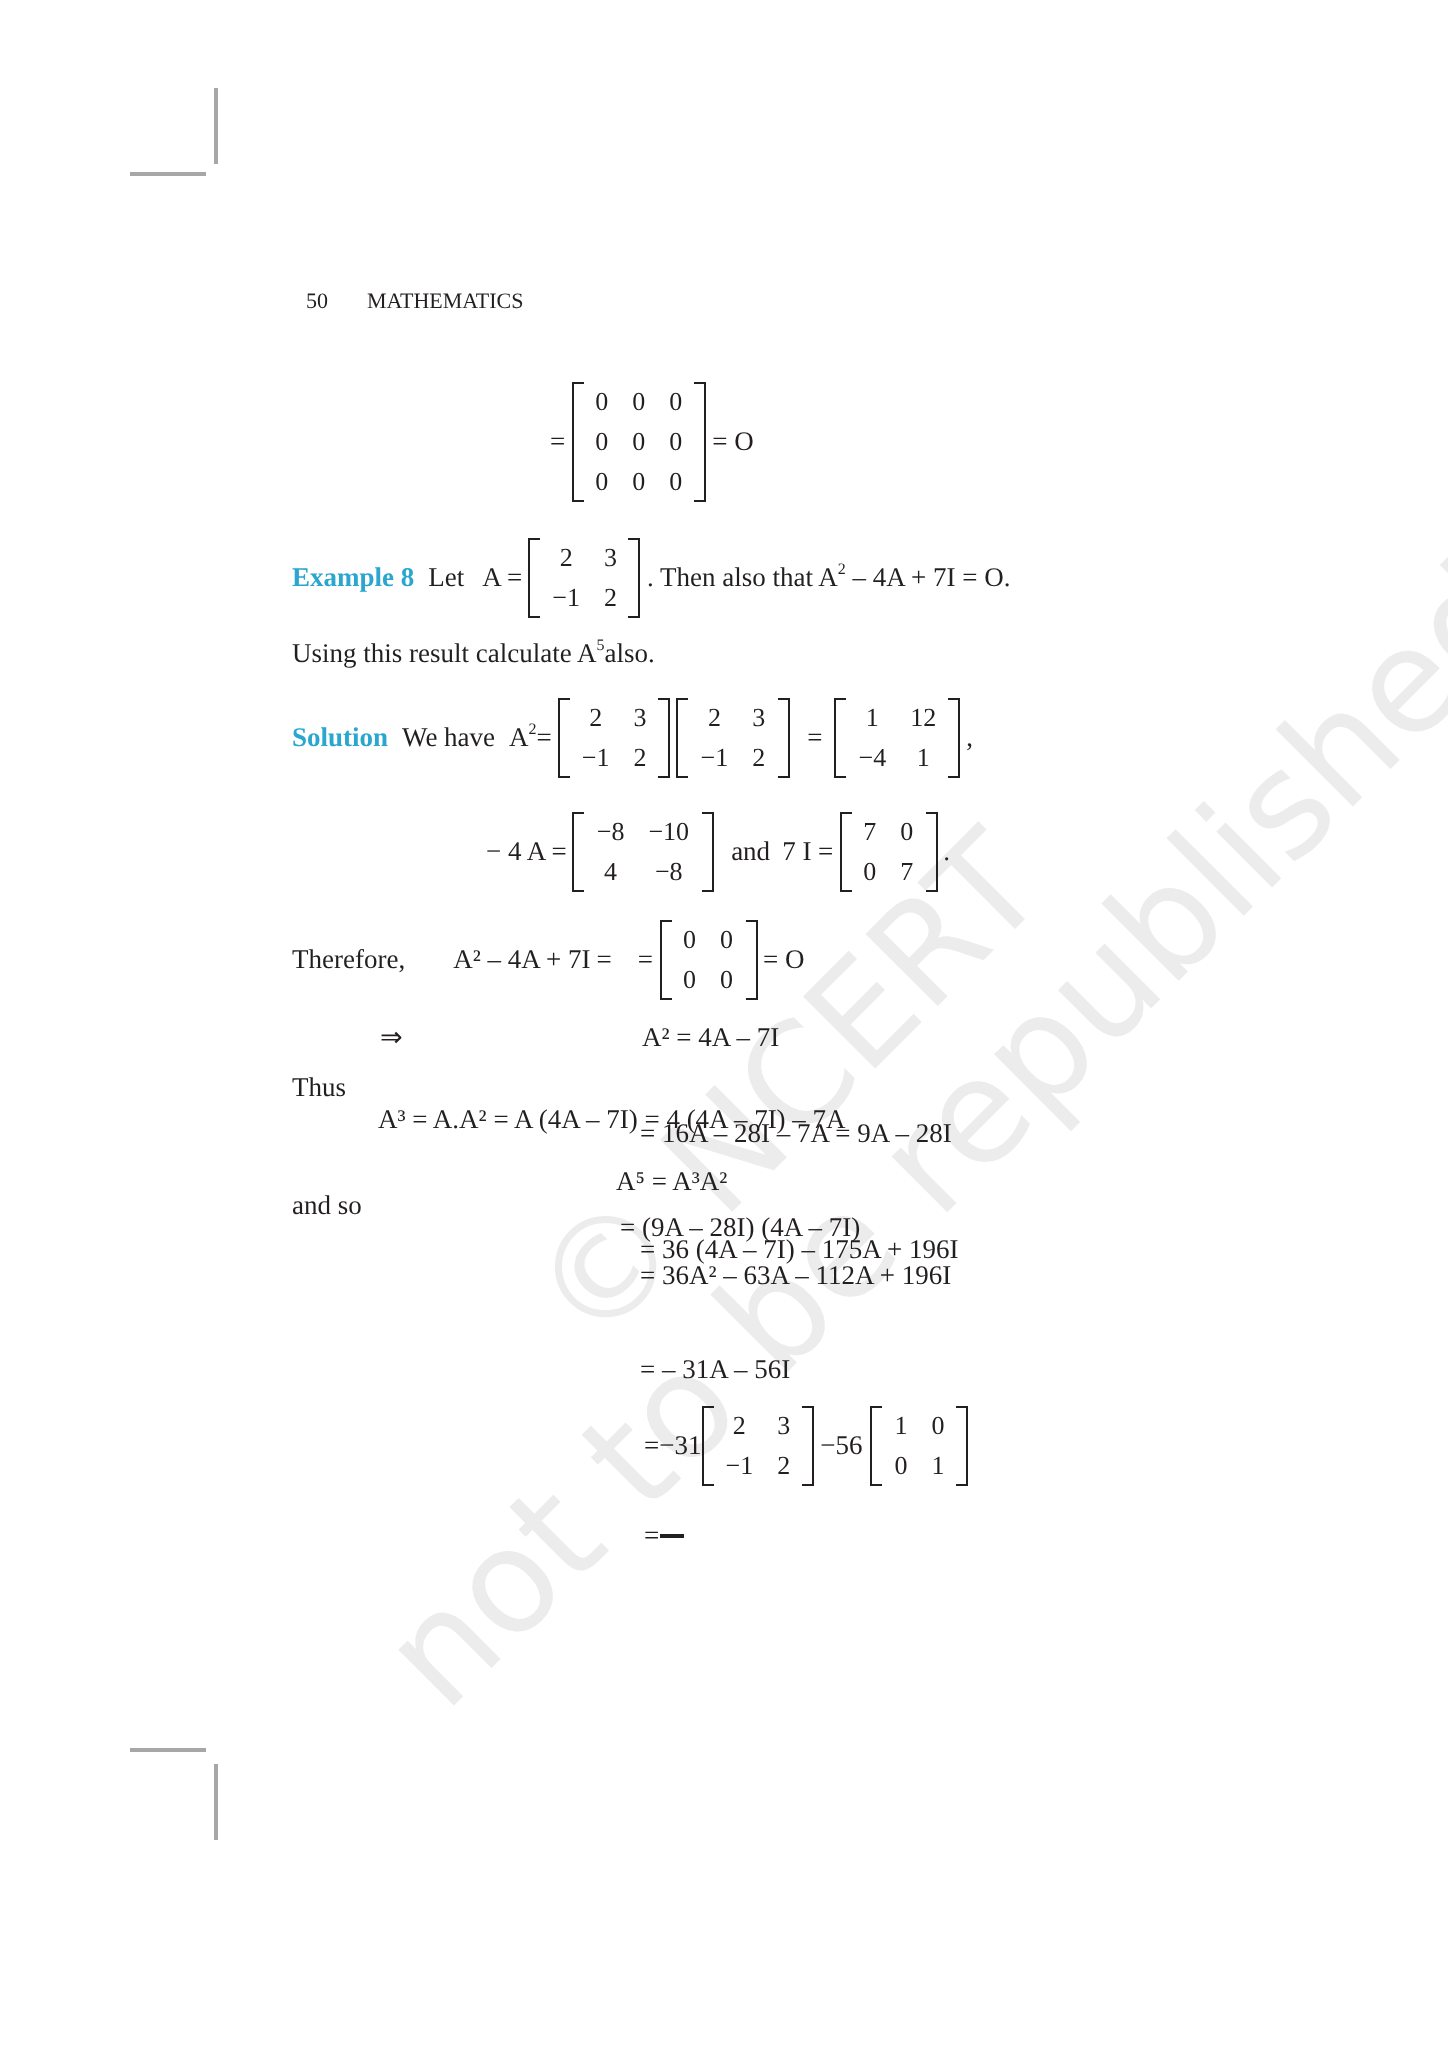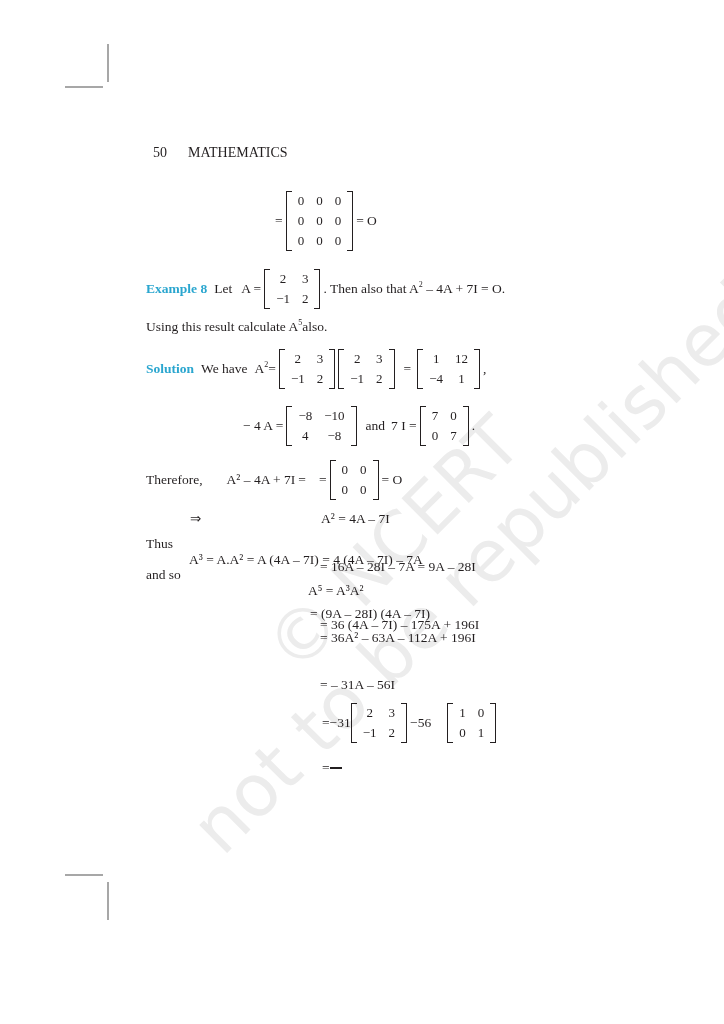--- a/index.html
+++ b/index.html
@@ -1,20 +1,20 @@
 <!DOCTYPE html>
 <html><head>
 <meta charset="utf-8">
 <style>
   html, body { margin:0; padding:0; }
   body { width:724px; height:1024px; background:#fff; position:relative; overflow:hidden;
          font-family:"Liberation Serif", serif; color:#231f20; }
   .abs { position:absolute; white-space:nowrap; }
   .crop { position:absolute; background:#a7a7a7; }
-  .header { font-size:14px; }
+  .header { font-size:11px; }
   .t { font-size:13.5px; line-height:16px; }
   .accent { color:#2aa6cf; font-weight:bold; font-family:"Liberation Serif", serif; }
   sup { font-size:8px; vertical-align:6px; line-height:0; }
   .mat { display:inline-flex; align-items:center; vertical-align:middle; position:relative; }
   .mat table { border-collapse:collapse; font-size:13px; }
   .mat td { padding:0 6px; text-align:center; height:20px; line-height:20px; }
   .br { width:5px; align-self:stretch; border:1.2px solid #231f20; }
   .br.l { border-right:none; }
   .br.r { border-left:none; }
   .row { display:flex; align-items:center; position:absolute; white-space:nowrap; font-size:13.5px; }
@@ -220,21 +220,21 @@
     <span>= O</span>
   </div>
 
   <div class="abs t" style="left:190px;top:511px;">⇒</div>
   <div class="abs t" style="left:321px;top:511px;">A² = 4A – 7I</div>
 
   <div class="abs t" style="left:146px;top:536px;">Thus</div>
   <div class="abs t" style="left:189px;top:552px;">A³ = A.A² = A (4A – 7I)  = 4 (4A – 7I) – 7A</div>
   <div class="abs t" style="left:320px;top:559px;">= 16A – 28I – 7A  = 9A – 28I</div>
 
-  <div class="abs t" style="left:146px;top:567px;">and so</div>
+  <div class="abs t" style="left:146px;top:595px;">and so</div>
   <div class="abs t" style="left:308px;top:583px;">A⁵ = A³A²</div>
   <div class="abs t" style="left:310px;top:606px;">= (9A – 28I) (4A – 7I)</div>
   <div class="abs t" style="left:320px;top:630px;">= 36A² – 63A – 112A + 196I</div>
   <div class="abs t" style="left:320px;top:617px;">=  36 (4A – 7I) – 175A + 196I</div>
   <div class="abs t" style="left:320px;top:677px;">= – 31A – 56I</div>
 
   <div class="row" style="left:322px;top:703px;">
     <span style="margin-right:0;text-align:center;">=−31</span>
     <span class="mat">
         <span class="br l"></span>
@@ -245,21 +245,21 @@
               <td>3</td>
             </tr>
       <tr>
               <td>−1</td>
               <td>2</td>
             </tr>
     </tbody>
         </table>
         <span class="br r"></span>
       </span>
-    <span style="margin-right:16px;">−56</span>
+    <span style="margin-right:4px;">−56</span>
     <span class="mat">
         <span class="br l"></span>
         <table>
           <tbody>
       <tr>
               <td>1</td>
               <td>0</td>
             </tr>
       <tr>
               <td>0</td>

